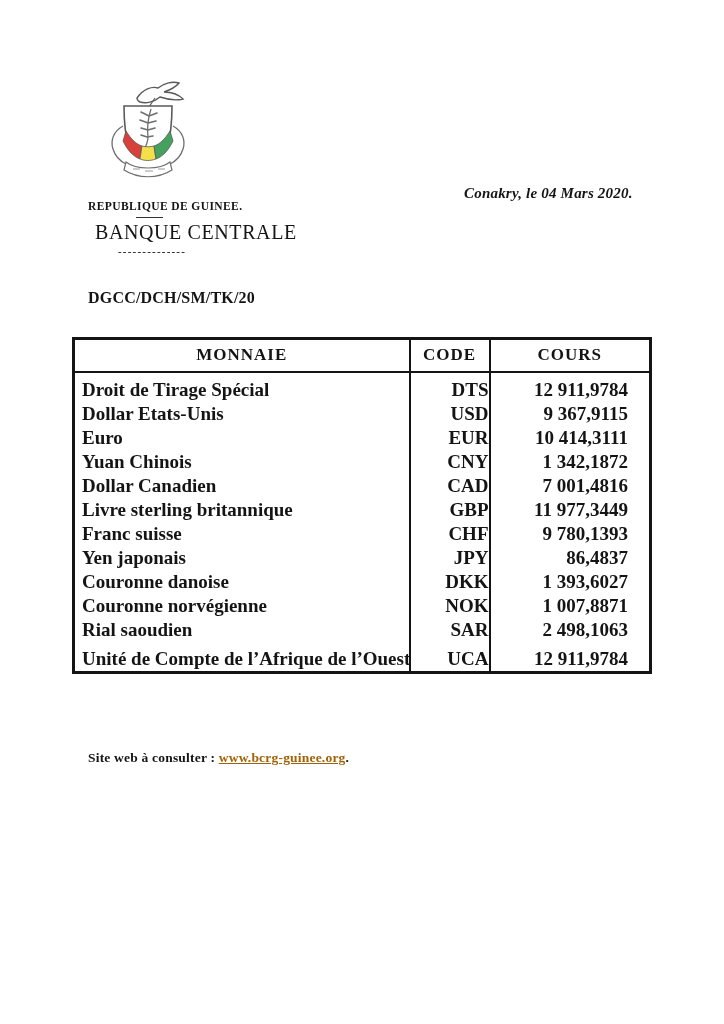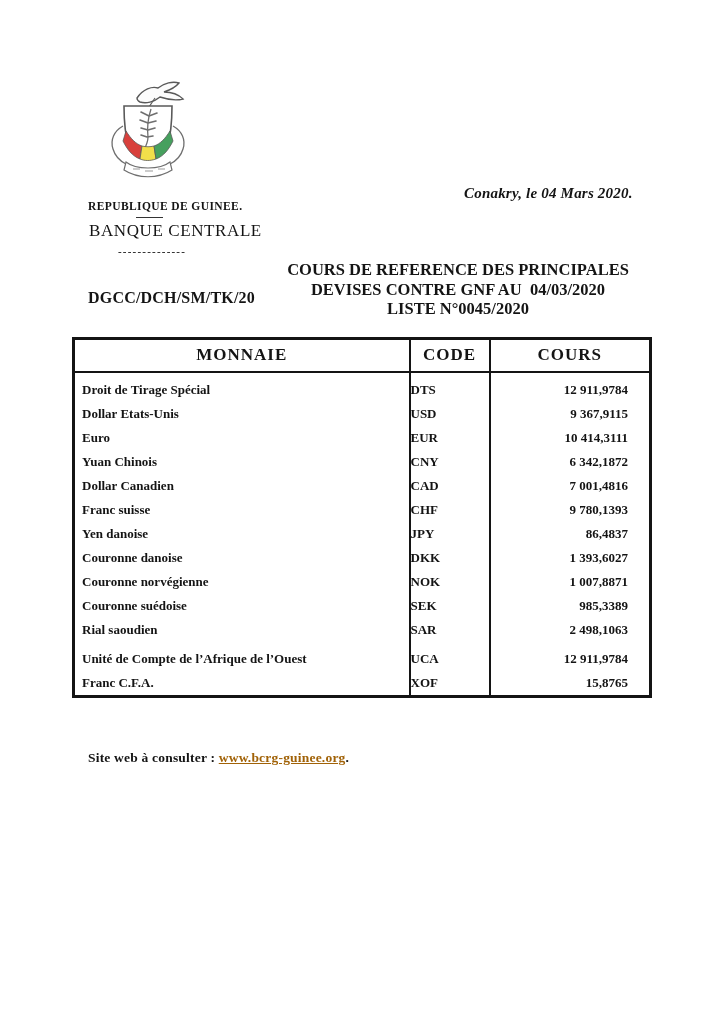--- a/index.html
+++ b/index.html
@@ -31,23 +31,23 @@
   }
   .republic-rule {
     position: absolute;
     left: 136px;
     top: 217px;
     width: 27px;
     border-top: 1.5px solid #333;
   }
   .bank-name {
     position: absolute;
-    left: 89px;
+    left: 95px;
     top: 221px;
-    font-size: 17px;
+    font-size: 20px;
     letter-spacing: 0.6px;
   }
   .dashes {
     position: absolute;
     left: 118px;
     top: 245px;
     font-size: 11px;
     font-weight: bold;
     letter-spacing: 1.2px;
     color: #222;
@@ -99,32 +99,32 @@
   .rates-table { border-width: 3px; }
   .rates-table td { border-top: none; border-bottom: none; }
   .rates-table th {
     font-size: 17px;
     font-weight: bold;
     letter-spacing: 1px;
     padding: 5px 0 6px 0;
     text-align: center;
   }
   .rates-table td {
-    font-size: 13px;
+    font-size: 19px;
     font-weight: bold;
     line-height: 24px;
     padding: 0;
     overflow: hidden;
     white-space: nowrap;
   }
   .col-monnaie { width: 336px; }
   .col-code    { width: 80px; }
   .col-cours   { width: 161px; }
   td.cell-monnaie { text-align: left;  padding-left: 7px; }
-  td.cell-code    { text-align: left; }
+  td.cell-code    { text-align: right; }
   td.cell-cours   { text-align: right; padding-right: 21px; }
   .rates-table tbody tr:first-child td { padding-top: 5px; }
   .rates-table tbody tr:nth-child(12) td { padding-top: 5px; }
 
   
   .site-note {
     position: absolute;
     left: 88px;
     top: 750px;
     font-size: 13.5px;
@@ -165,25 +165,20 @@
     </svg>
   </div>
 
   <div class="republic">REPUBLIQUE DE GUINEE.</div>
   <div class="republic-rule"></div>
   <div class="bank-name">BANQUE CENTRALE</div>
   <div class="dashes">--------------</div>
   <div class="ref-number">DGCC/DCH/SM/TK/20</div>
   <div class="place-date">Conakry, le 04 Mars 2020.</div>
 
-  <div class="doc-title">
-    <div>COURS DE REFERENCE DES PRINCIPALES</div>
-    <div>DEVISES CONTRE GNF AU  04/03/2020</div>
-    <div>LISTE N°0045/2020</div>
-  </div>
 
   <table class="rates-table">
     <colgroup>
       <col class="col-monnaie">
         <col class="col-code">
         <col class="col-cours">
     </colgroup>
     <thead>
       <tr>
         <th>MONNAIE</th>
@@ -203,67 +198,62 @@
           <td class="cell-cours">9 367,9115</td>
         </tr>
         <tr>
           <td class="cell-monnaie">Euro</td>
           <td class="cell-code">EUR</td>
           <td class="cell-cours">10 414,3111</td>
         </tr>
         <tr>
           <td class="cell-monnaie">Yuan Chinois</td>
           <td class="cell-code">CNY</td>
-          <td class="cell-cours">6 342,1872</td>
+          <td class="cell-cours">1 342,1872</td>
         </tr>
         <tr>
           <td class="cell-monnaie">Dollar Canadien</td>
           <td class="cell-code">CAD</td>
           <td class="cell-cours">7 001,4816</td>
         </tr>
         <tr>
+          <td class="cell-monnaie">Livre sterling britannique</td>
+          <td class="cell-code">GBP</td>
+          <td class="cell-cours">11 977,3449</td>
+        </tr>
+        <tr>
           <td class="cell-monnaie">Franc suisse</td>
           <td class="cell-code">CHF</td>
           <td class="cell-cours">9 780,1393</td>
         </tr>
         <tr>
-          <td class="cell-monnaie">Yen danoise</td>
+          <td class="cell-monnaie">Yen japonais</td>
           <td class="cell-code">JPY</td>
           <td class="cell-cours">86,4837</td>
         </tr>
         <tr>
           <td class="cell-monnaie">Couronne danoise</td>
           <td class="cell-code">DKK</td>
           <td class="cell-cours">1 393,6027</td>
         </tr>
         <tr>
           <td class="cell-monnaie">Couronne norvégienne</td>
           <td class="cell-code">NOK</td>
           <td class="cell-cours">1 007,8871</td>
         </tr>
         <tr>
-          <td class="cell-monnaie">Couronne suédoise</td>
-          <td class="cell-code">SEK</td>
-          <td class="cell-cours">985,3389</td>
-        </tr>
-        <tr>
           <td class="cell-monnaie">Rial saoudien</td>
           <td class="cell-code">SAR</td>
           <td class="cell-cours">2 498,1063</td>
         </tr>
         <tr>
           <td class="cell-monnaie">Unité de Compte de l’Afrique de l’Ouest</td>
           <td class="cell-code">UCA</td>
           <td class="cell-cours">12 911,9784</td>
         </tr>
-        <tr>
-          <td class="cell-monnaie">Franc C.F.A.</td>
-          <td class="cell-code">XOF</td>
-          <td class="cell-cours">15,8765</td>
-        </tr>
       </tbody>
   </table>
 
   <div class="site-note">
     <span class="label">Site web à consulter </span><span>: </span><a style="color: #a16207;">www.bcrg-guinee.org</a><span>.</span>
   </div>
 
 </div>
 
 </body></html>

